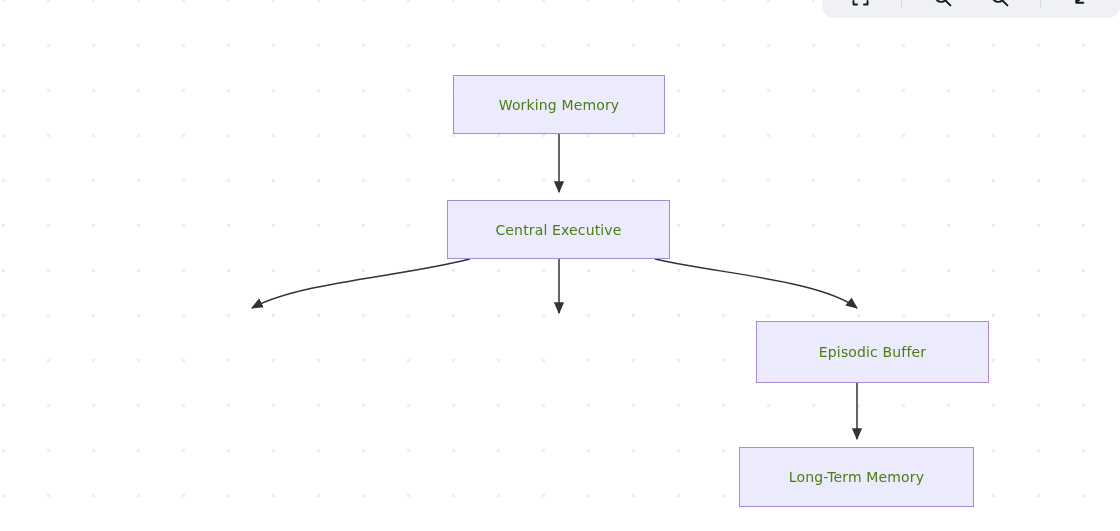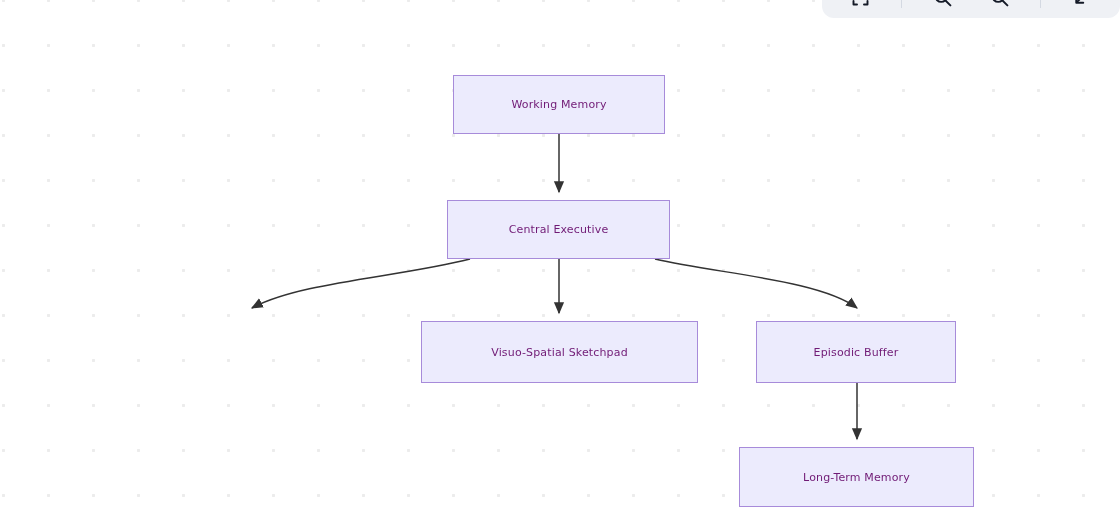--- a/index.html
+++ b/index.html
@@ -35,22 +35,22 @@
 
   
   .node {
     position: absolute;
     box-sizing: border-box;
     background: #ecebfd;
     border: 1.6px solid #a78bda;
     display: flex;
     align-items: center;
     justify-content: center;
-    color: #701a75;
-    font-size: 11px;
+    color: #4d7c0f;
+    font-size: 14px;
     font-family: "DejaVu Sans", sans-serif;
     letter-spacing: 0.15px;
     white-space: nowrap;
     user-select: none;
   }
 
   
   #toolbar {
     position: absolute;
     right: 0;
@@ -109,25 +109,22 @@
 
   <div class="node" style="left:453px; top:75px;  width:212px; height:59px;">
     <span>Working Memory</span>
   </div>
 
   <div class="node" style="left:447px; top:200px; width:223px; height:59px;">
     <span>Central Executive</span>
   </div>
 
 
-  <div class="node" style="left:421px; top:321px; width:277px; height:62px;">
-    <span>Visuo-Spatial Sketchpad</span>
-  </div>
 
-  <div class="node" style="left:756px; top:321px; width:200px; height:62px;">
+  <div class="node" style="left:756px; top:321px; width:233px; height:62px;">
     <span>Episodic Buffer</span>
   </div>
 
   <div class="node" style="left:739px; top:447px; width:235px; height:60px;text-align:right;">
     <span>Long-Term Memory</span>
   </div>
 
   <div id="toolbar">
 
     <div class="tb-btn" title="Fullscreen">

